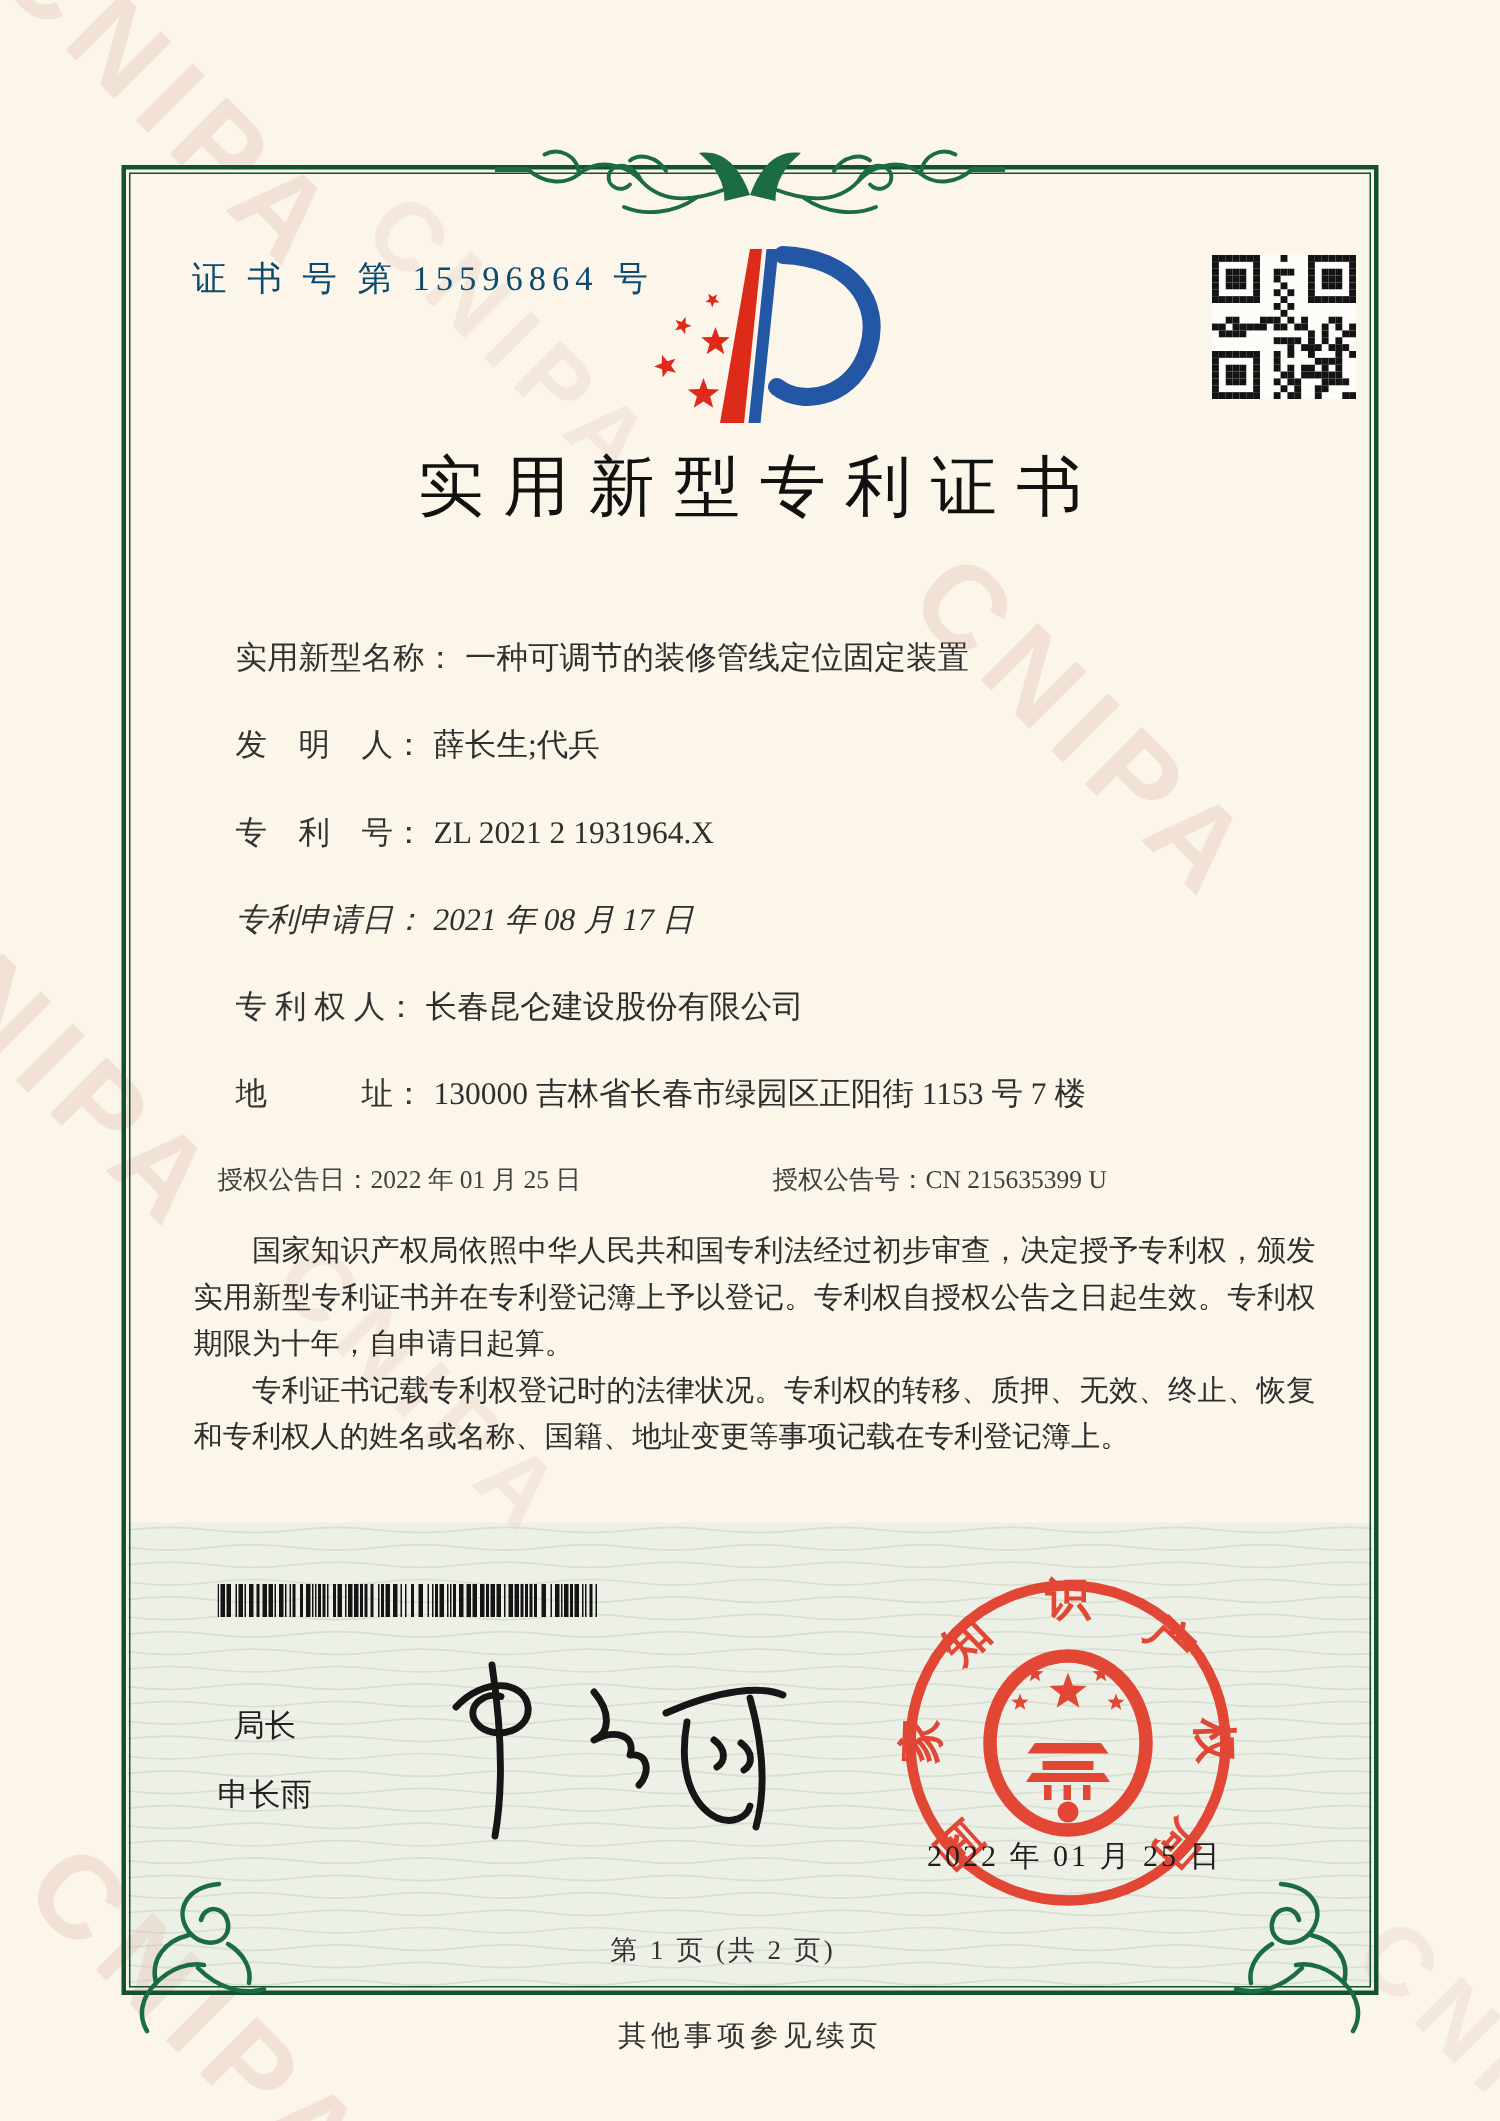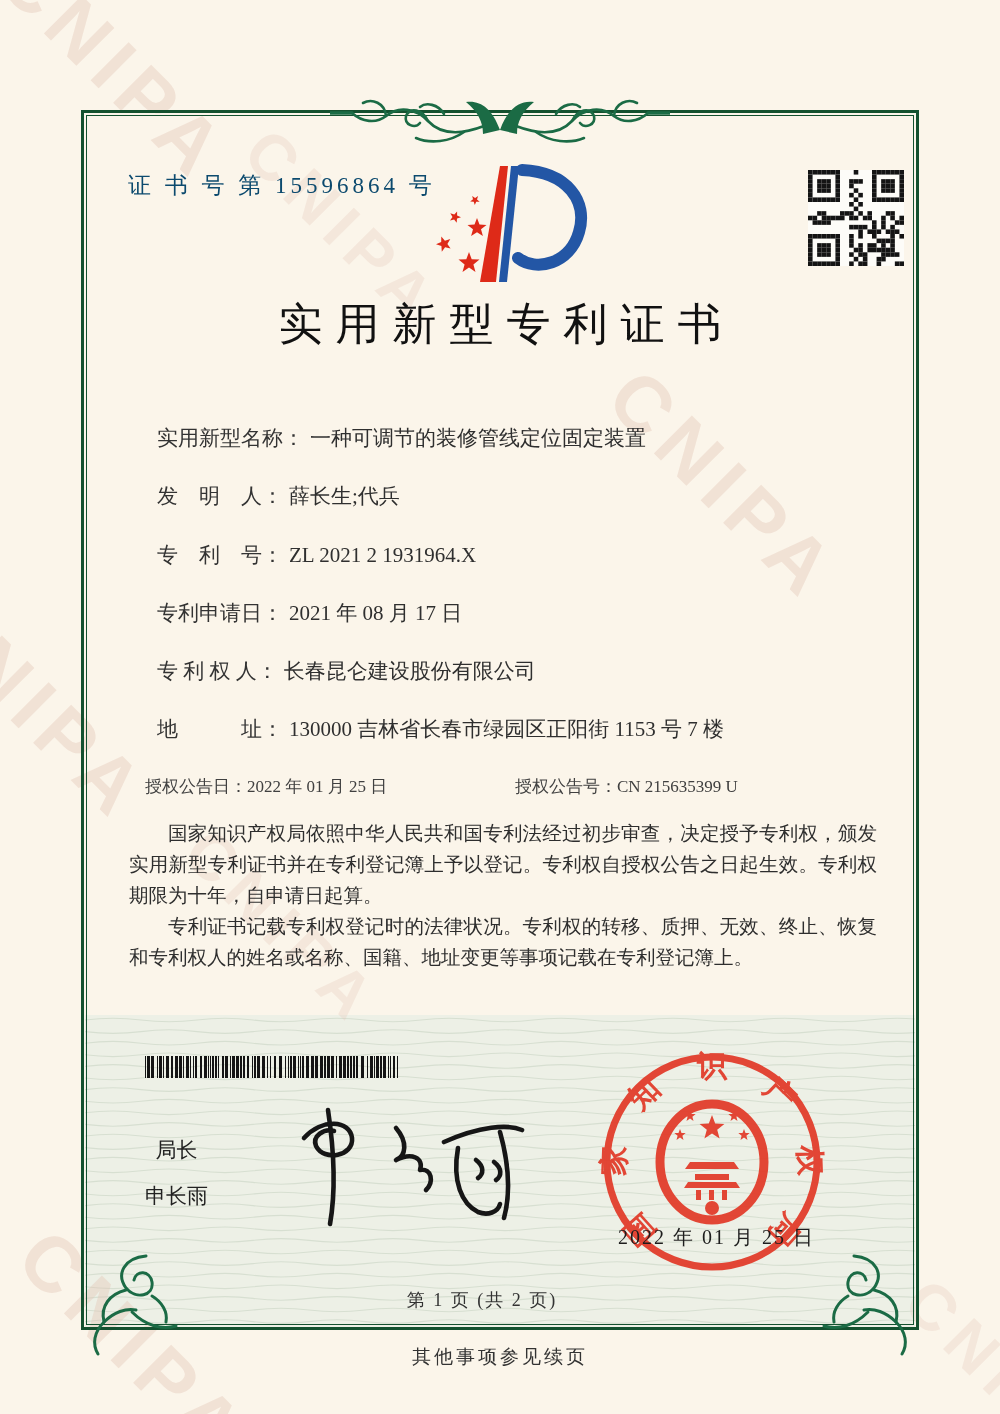--- a/index.html
+++ b/index.html
@@ -357,21 +357,21 @@
 <div id="fields" class="abs">
   <div class="frow" style="top:0;">
     <span class="flabel">实用新型名称：</span><span class="fvalue">一种可调节的装修管线定位固定装置</span>
   </div>
   <div class="frow" style="top:58px;font-family:Liberation Serif, serif;">
     <span class="flabel">发　明　人：</span><span class="fvalue">薛长生;代兵</span>
   </div>
   <div class="frow" style="top:117px;">
     <span class="flabel">专　利　号：</span><span class="fvalue">ZL 2021 2 1931964.X</span>
   </div>
-  <div class="frow" style="top:175px;">
+  <div class="frow" style="top:175px;font-style:italic;">
     <span class="flabel">专利申请日：</span><span class="fvalue">2021 年 08 月 17 日</span>
   </div>
   <div class="frow" style="top:233px;">
     <span class="flabel">专 利 权 人：</span><span class="fvalue">长春昆仑建设股份有限公司</span>
   </div>
   <div class="frow" style="top:291px;">
     <span class="flabel">地　　　址：</span><span class="fvalue">130000 吉林省长春市绿园区正阳街 1153 号 7 楼</span>
   </div>
 </div>
 

